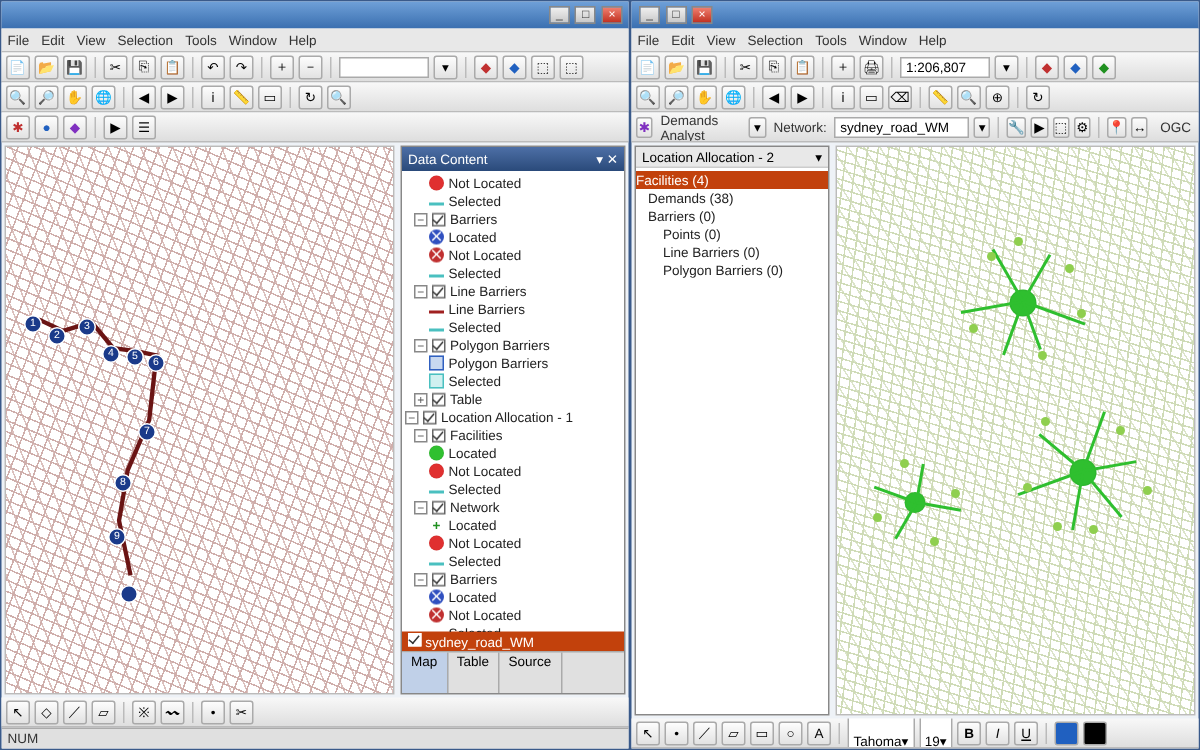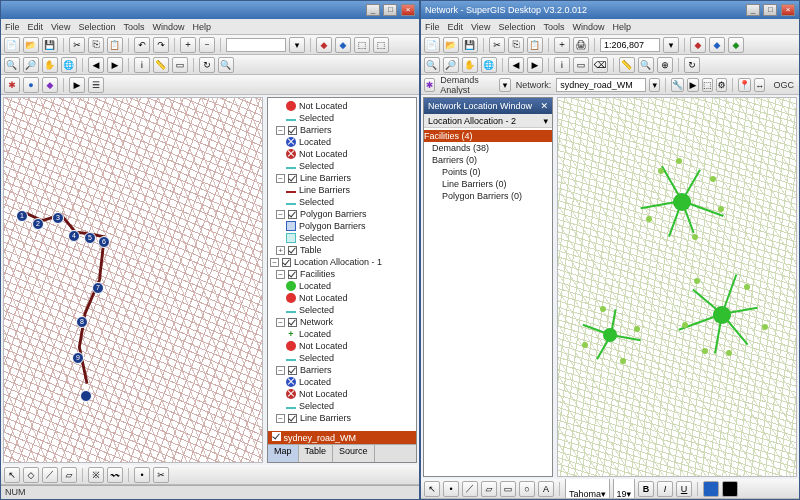--- a/index.html
+++ b/index.html
@@ -38,21 +38,21 @@
   .sym.blue-x::after{transform:rotate(-45deg);}
   .sym.red-x{background:#c03030;border-radius:50%;position:relative;}
   .sym.red-x::before,.sym.red-x::after{content:"";position:absolute;left:1px;top:4px;width:8px;height:1px;background:#fff;}
   .sym.red-x::before{transform:rotate(45deg);}
   .sym.red-x::after{transform:rotate(-45deg);}
   .sym.red-line{height:2px;background:#a02020;margin-top:4px;}
   .sym.cyan-line{height:2px;background:#4ac0c0;margin-top:4px;}
   .sym.poly{border:1px solid #3060c0;background:#c8d8f0;}
   .sym.cyan-poly{border:1px solid #4ac0c0;background:#d0f0f0;}
   .sym.green-plus{color:#209020;font-weight:bold;text-align:center;line-height:10px;}
-  .bottom-tabs{height:18px;background:#e0e0e0;border-top:1px solid #aaa;display:flex;font-size:8px;}
+  .bottom-tabs{height:28px;background:#e0e0e0;border-top:1px solid #aaa;display:flex;font-size:8px;}
   .bottom-tabs span{padding:1px 6px;border-right:1px solid #aaa;}
   .bottom-tabs .active{background:#c0d0e8;}
   .selected-row{background:#c2410c;color:#fff;padding:1px 4px;}
   .statusbar{height:14px;background:#e0e0e0;border-top:1px solid #aaa;font-size:8px;color:#333;padding:1px 4px;display:flex;justify-content:space-between;}
   
   .roads-bg{position:absolute;inset:0;background:
     repeating-linear-gradient(23deg,transparent 0 6px,#caa6a2 6px 7px),
     repeating-linear-gradient(111deg,transparent 0 7px,#caa6a2 7px 8px),
     repeating-linear-gradient(68deg,transparent 0 9px,#d8bab6 9px 10px);
     opacity:.9;}
@@ -154,20 +154,24 @@
         <span class="stop" style="left:64px;top:132px">4</span>
         <span class="stop" style="left:80px;top:134px">5</span>
         <span class="stop" style="left:94px;top:138px">6</span>
         <span class="stop" style="left:88px;top:184px">7</span>
         <span class="stop" style="left:72px;top:218px">8</span>
         <span class="stop" style="left:68px;top:254px">9</span>
         <span class="stop" style="left:76px;top:292px"></span>
       </div>
 
       <div class="panel">
+        <div class="panel-title">
+          <span>Data Content</span>
+          <span>▾ ✕</span>
+        </div>
         <div class="tree">
           <div class="node lvl2">
               <span class="sym red-dot"></span>
               <span>Not Located</span>
             </div>
           <div class="node lvl2">
               <span class="sym cyan-line"></span>
               <span>Selected</span>
             </div>
 
@@ -313,21 +317,20 @@
       <span class="tbtn">•</span>
       <span class="tbtn">✂</span>
     </div>
     <div class="statusbar">
       <span>NUM</span>
     </div>
   </div>
 
   <div class="window win-right">
     <div class="titlebar">
-      <span>Network - SuperGIS Desktop V3.2.0.012</span>
       <span class="winbtns">
         <span>_</span>
         <span>□</span>
         <span class="close">×</span>
       </span>
     </div>
     <div class="menubar">
       <span>File</span>
       <span>Edit</span>
       <span>View</span>
@@ -388,24 +391,20 @@
       <span class="tbtn">⚙</span>
       <span class="sep"></span>
       <span class="tbtn">📍</span>
       <span class="tbtn">↔</span>
       <span style="flex:1"></span>
       <span class="layout-label">OGC</span>
     </div>
 
     <div class="body">
       <div class="panel" style="width:130px">
-        <div class="panel-title">
-          <span>Network Location Window</span>
-          <span>✕</span>
-        </div>
         <div class="subhdr">
           <span>Location Allocation - 2</span>
           <span style="margin-left:auto">▾</span>
         </div>
         <div class="tree">
           <div class="node selected-row" style="margin:0 -2px">
               <span>Facilities (4)</span>
             </div>
           <div class="node lvl1">
               <span>Demands (38)</span>

